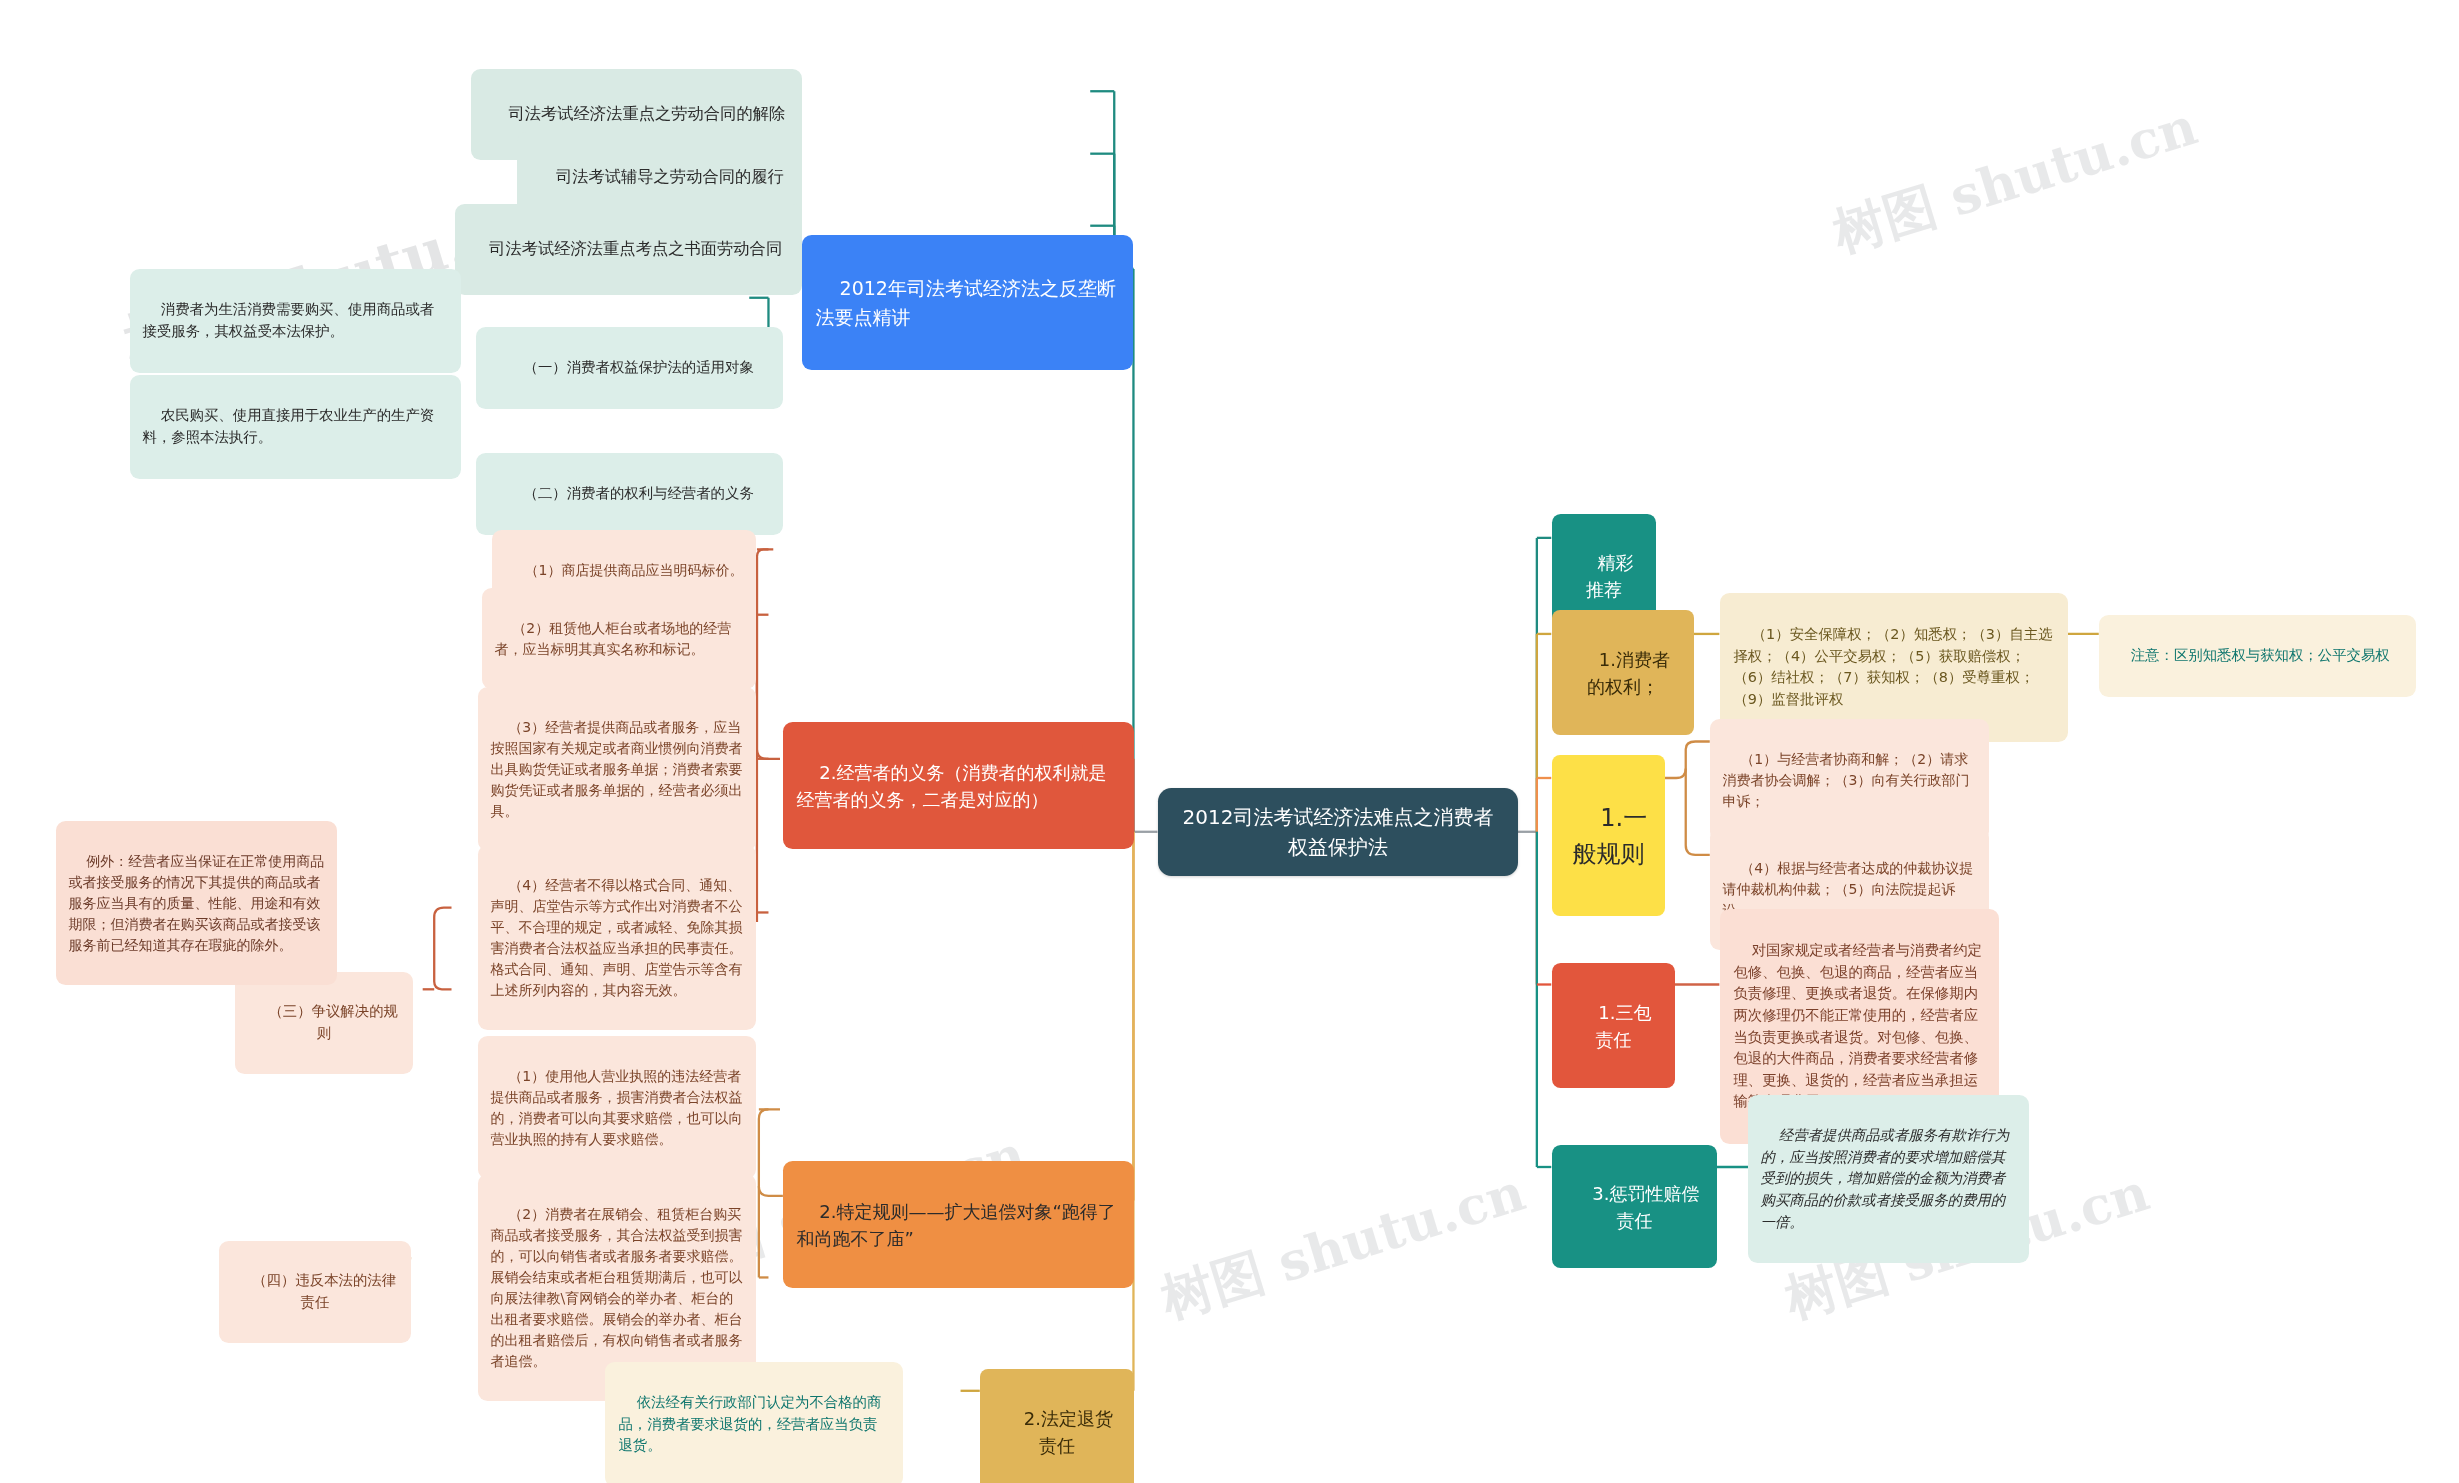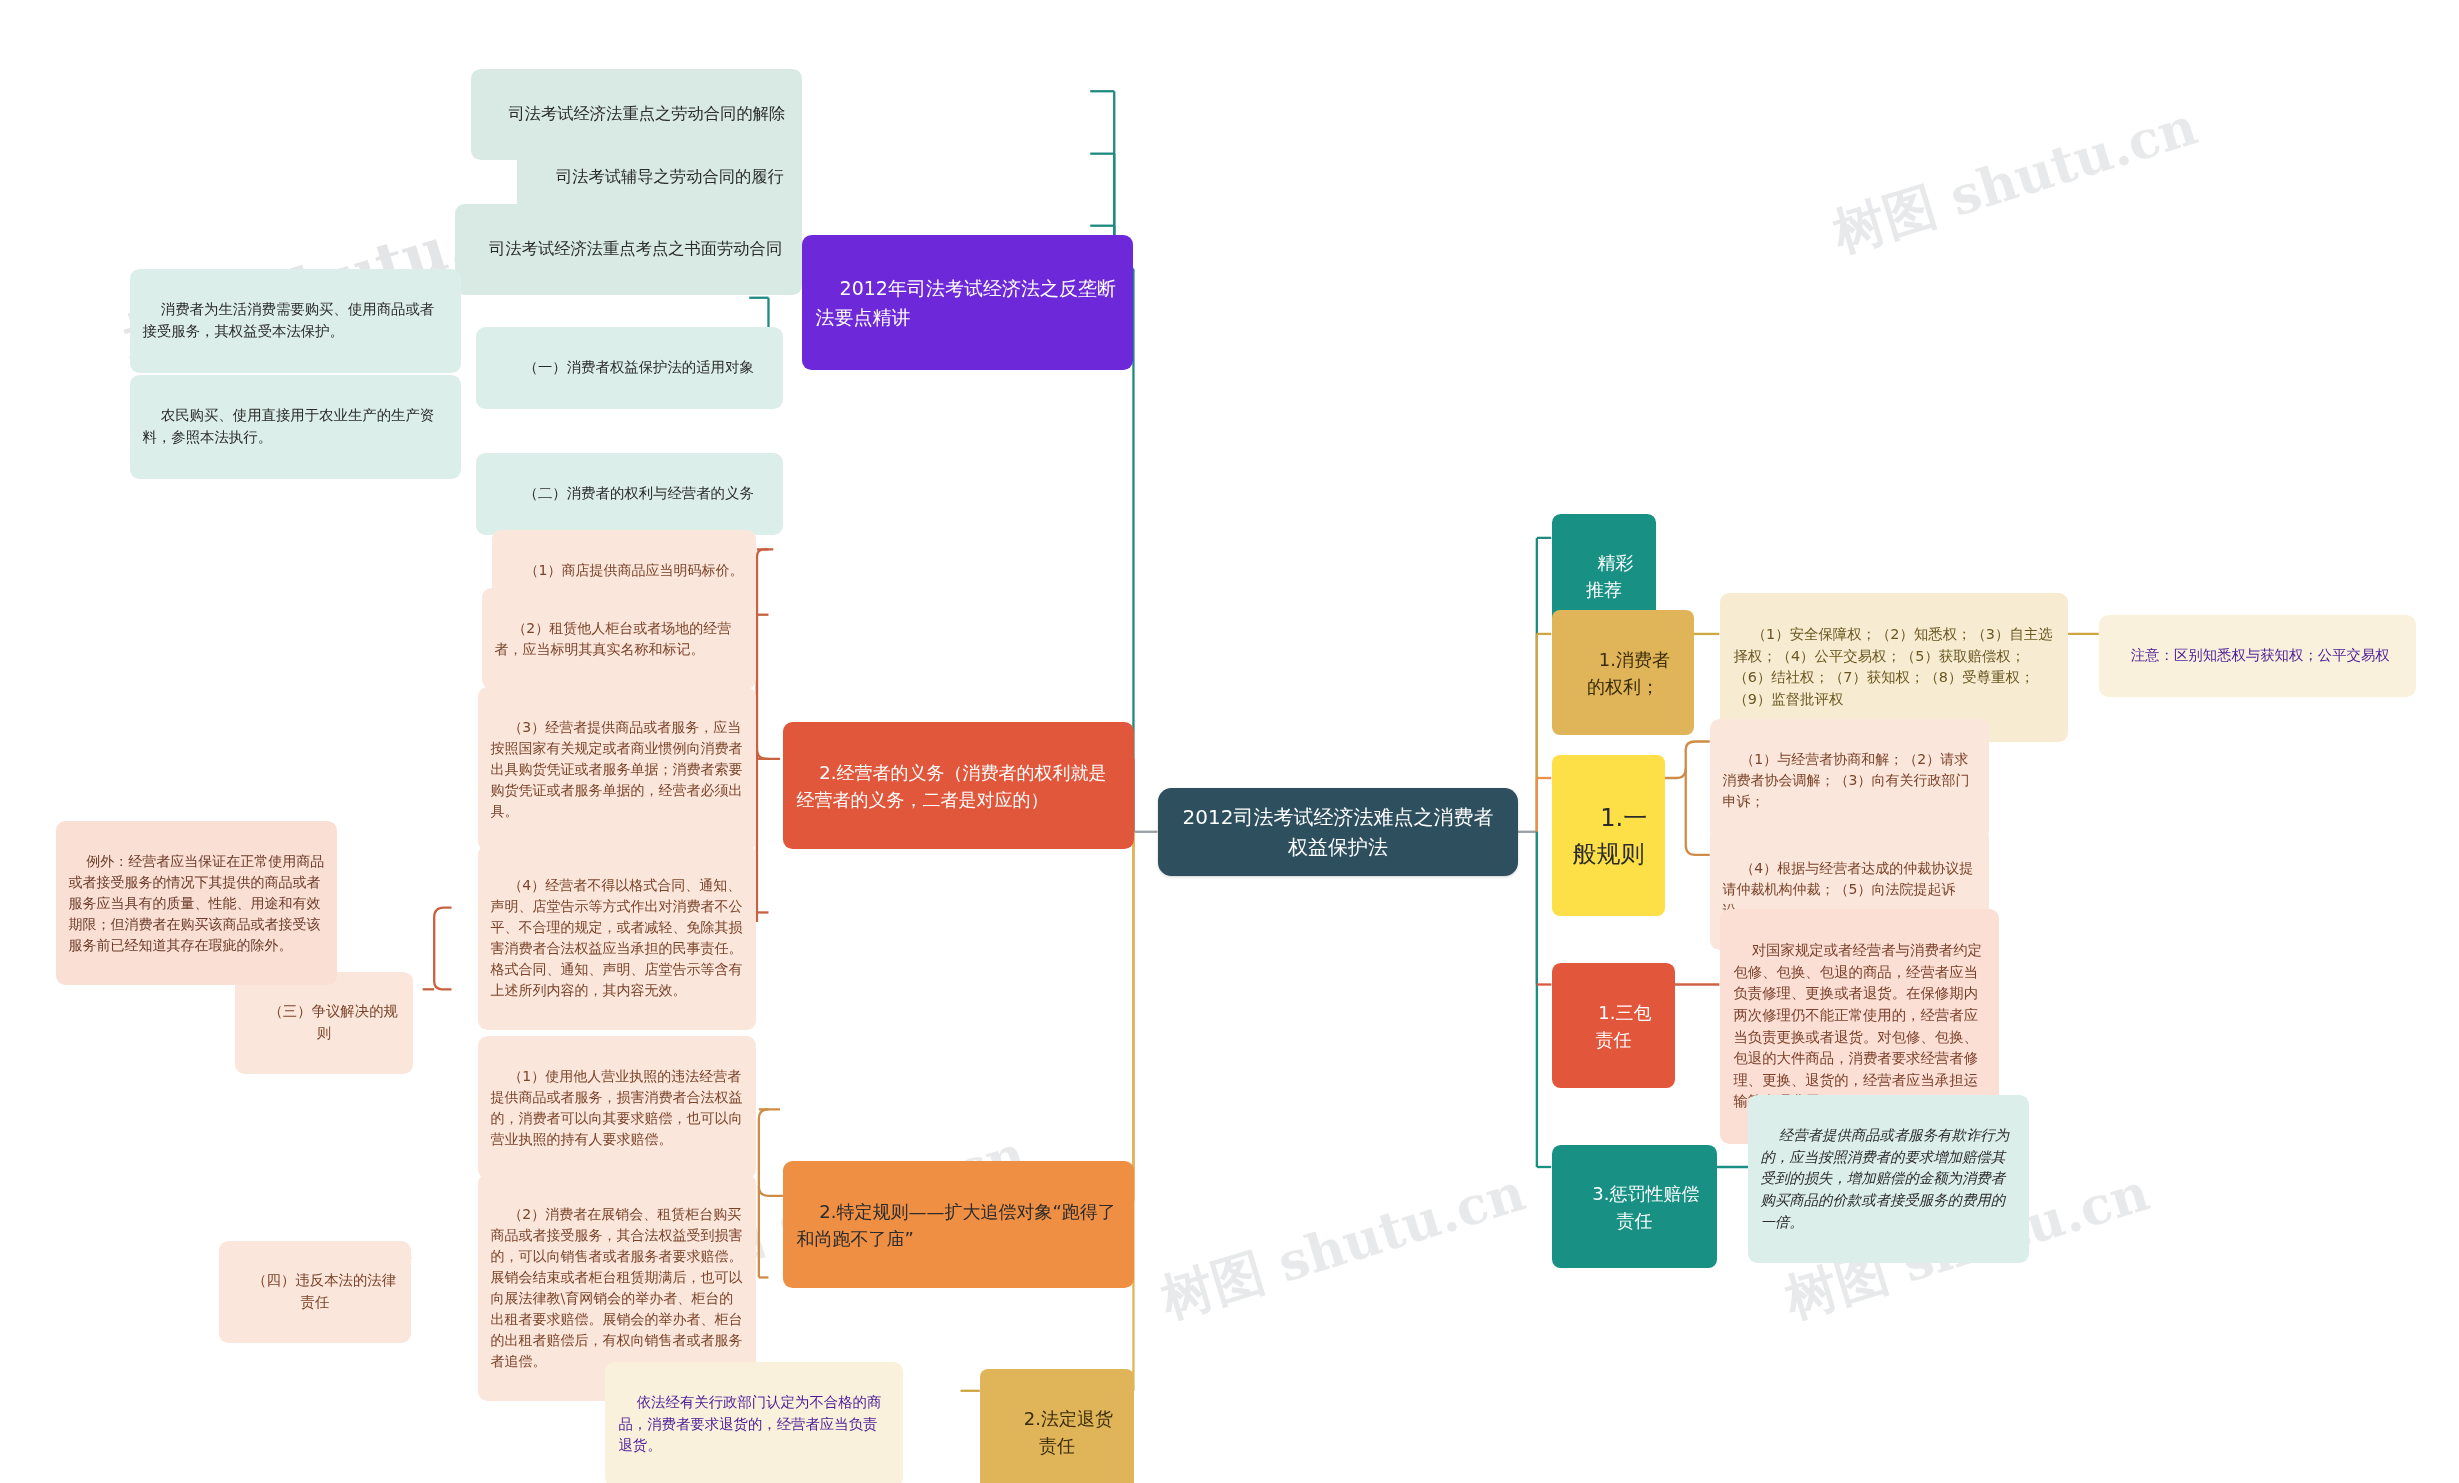--- a/index.html
+++ b/index.html
@@ -19,38 +19,38 @@
     word-break:break-all;
   }
 
   
   .n-root{
     background:#2d4f5e;color:#ffffff;border-radius:13.4px;
     font-size:20px;text-align:center;font-weight:400;
     display:flex;align-items:center;justify-content:center;
     box-shadow:0 1px 2.9px rgba(0,0,0,.18);
   }
-  .n-teal-solid{background:#6d28d9;color:#ffffff;font-size:19px;padding:10.6px 13.4px;}
+  .n-teal-solid{background:#3b82f6;color:#ffffff;font-size:19px;padding:10.6px 13.4px;}
   .n-teal-chip{background:#189184;color:#ffffff;font-size:18px;padding:7.7px 15.4px;border-radius:8.6px;}
   .n-teal-soft{background:#d9eae4;color:#2b2b2b;font-size:16.3px;padding:8.6px 13.4px;}
   .n-teal-soft2{background:#dceee9;color:#2b2b2b;font-size:14.4px;padding:8.6px 12.5px;}
 
   .n-redorange{background:#e0573c;color:#ffffff;font-size:18px;padding:9.6px 13.4px;}
   .n-orange{background:#ef8f43;color:#2b2b2b;font-size:18px;padding:9.6px 13.4px;}
   .n-orange-chip{background:#fde047;color:#2b2b2b;font-size:24px;padding:8.6px 15.4px;border-radius:8px;}
   .n-red-chip{background:#e2563c;color:#ffffff;font-size:18px;padding:8.6px 15.4px;border-radius:8.6px;}
 
   .n-pink-soft{background:#fadfd4;color:#6b3a28;font-size:14px;padding:8.6px 12.5px;}
   .n-pink-soft2{background:#fbe6dc;color:#7a4328;font-size:14px;padding:8.6px 12.5px;}
   .n-pink-label{background:#fbe6dc;color:#7a4328;font-size:14.4px;padding:7.7px 13.4px;}
   .n-pink-body{background:#fbdfd4;color:#7a3f29;font-size:14.4px;padding:9.6px 13.4px;}
 
   .n-gold-chip{background:#e0b559;color:#3a2c08;font-size:18px;padding:8.6px 15.4px;border-radius:8px;}
   .n-gold-soft{background:#f7ecd2;color:#6a571f;font-size:14.4px;padding:9.6px 13.4px;}
-  .n-gold-soft2{background:#faf1dd;color:#4c1d95;font-size:14.4px;padding:8.6px 13.4px;}
+  .n-gold-soft2{background:#faf1dd;color:#0f766e;font-size:14.4px;padding:8.6px 13.4px;}
 
   .wm{
     position:absolute;color:rgba(120,124,130,.20);
     font-size:60px;font-family:"DejaVu Serif","Liberation Serif",serif;
     transform:rotate(-17deg);transform-origin:left top;
     white-space:nowrap;pointer-events:none;user-select:none;font-weight:700;
   }
   .wm.s{font-size:52px;color:rgba(120,124,130,.17);}
 </style>
 </head>

